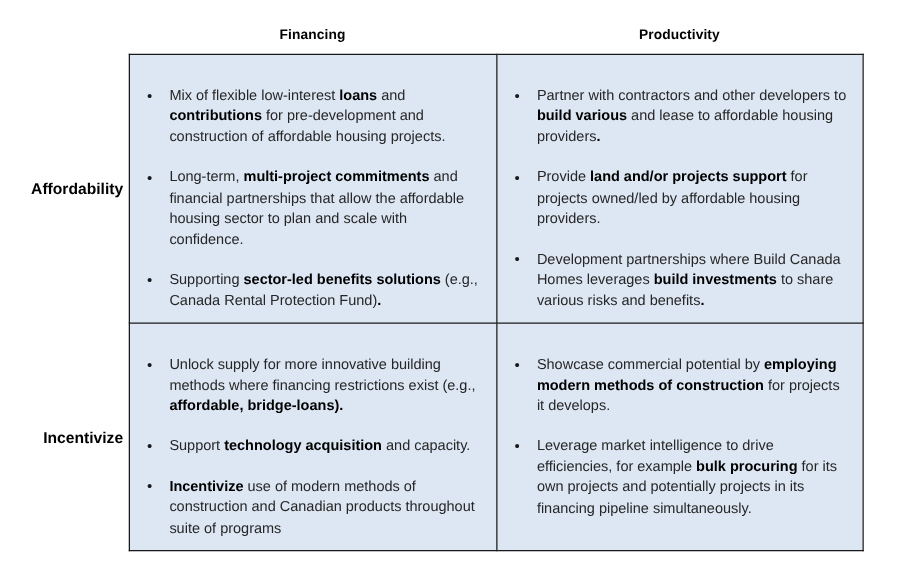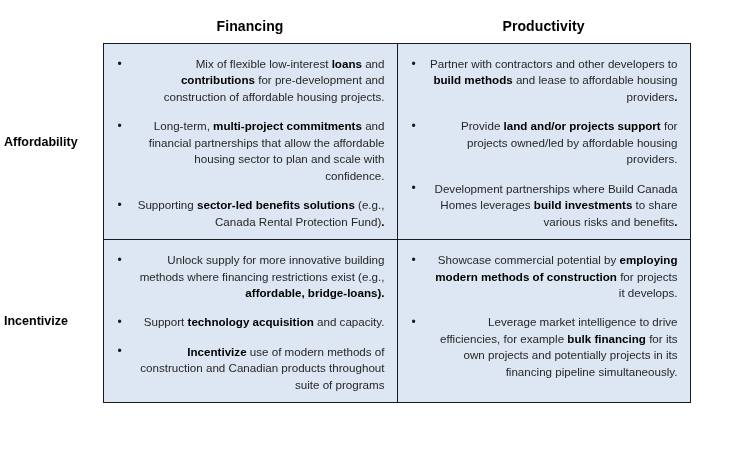--- a/index.html
+++ b/index.html
@@ -39,34 +39,34 @@
   
   tr.header-row th {
     border: none;
     background: transparent;
     padding: 0 0 9px 0;
     height: 24px;
     vertical-align: bottom;
   }
   th.col-header {
     text-align: center;
-    font-size: 14px;
+    font-size: 11px;
     font-weight: bold;
     letter-spacing: 0.1px;
     color: #000000;
   }
   th.corner-blank {
     text-align: center;
   }
 
   
   td.row-label {
     border: none;
     background: transparent;
-    text-align: left;
+    text-align: right;
     vertical-align: middle;
     font-size: 12.5px;
     font-weight: bold;
     color: #000000;
     padding: 0 4px;
   }
 
   
   td.content-cell {
     border: 1.4px solid #1a1a1a;
@@ -76,25 +76,24 @@
   }
 
   ul.bullets {
     list-style: none;
     margin: 0;
     padding: 0;
   }
   ul.bullets > li {
     position: relative;
     padding-left: 26px;
-    margin: 3px 0 13px 0;
+    margin: 16px 0 13px 0;
     font-size: 11.6px;
     line-height: 1.42;
     color: #262626;
-    text-align: right;
   }
   ul.bullets > li:last-child {
     margin-bottom: 0;
   }
   ul.bullets > li::before {
     content: "\2022";
     position: absolute;
     left: 8px;
     top: -0.5px;
     font-size: 12px;
@@ -131,42 +130,42 @@
       <td class="content-cell">
         <ul class="bullets">
               <li><span class="bullet-text">Mix of flexible low-interest <b>loans</b> and <b>contributions</b> for pre-development and construction of affordable housing projects.</span></li>
               <li><span class="bullet-text">Long-term, <b>multi-project commitments</b> and financial partnerships that allow the affordable housing sector to plan and scale with confidence.</span></li>
               <li><span class="bullet-text">Supporting <b>sector-led benefits solutions</b> (e.g., Canada Rental Protection Fund)<b>.</b></span></li>
             </ul>
       </td>
 
       <td class="content-cell">
         <ul class="bullets">
-              <li><span class="bullet-text">Partner with contractors and other developers to <b>build methods</b> and lease to affordable housing providers<b>.</b></span></li>
+              <li><span class="bullet-text">Partner with contractors and other developers to <b>build various</b> and lease to affordable housing providers<b>.</b></span></li>
               <li><span class="bullet-text">Provide <b>land and/or projects support</b> for projects owned/led by affordable housing providers.</span></li>
               <li><span class="bullet-text">Development partnerships where Build Canada Homes leverages <b>build investments</b> to share various risks and benefits<b>.</b></span></li>
             </ul>
       </td>
     </tr>
 
     <tr>
       <td class="row-label">Incentivize</td>
 
       <td class="content-cell">
         <ul class="bullets">
               <li><span class="bullet-text">Unlock supply for more innovative building methods where financing restrictions exist (e.g., <b>affordable, bridge-loans).</b></span></li>
               <li><span class="bullet-text">Support <b>technology acquisition</b> and capacity.</span></li>
               <li><span class="bullet-text"><b>Incentivize</b> use of modern methods of construction and Canadian products throughout suite of programs</span></li>
             </ul>
       </td>
 
       <td class="content-cell">
         <ul class="bullets">
               <li><span class="bullet-text">Showcase commercial potential by <b>employing modern methods of construction</b> for projects it develops.</span></li>
-              <li><span class="bullet-text">Leverage market intelligence to drive efficiencies, for example <b>bulk financing</b> for its own projects and potentially projects in its financing pipeline simultaneously.</span></li>
+              <li><span class="bullet-text">Leverage market intelligence to drive efficiencies, for example <b>bulk procuring</b> for its own projects and potentially projects in its financing pipeline simultaneously.</span></li>
             </ul>
       </td>
     </tr>
 
   </tbody>
     </table>
 
 </div>
 
 </body></html>

